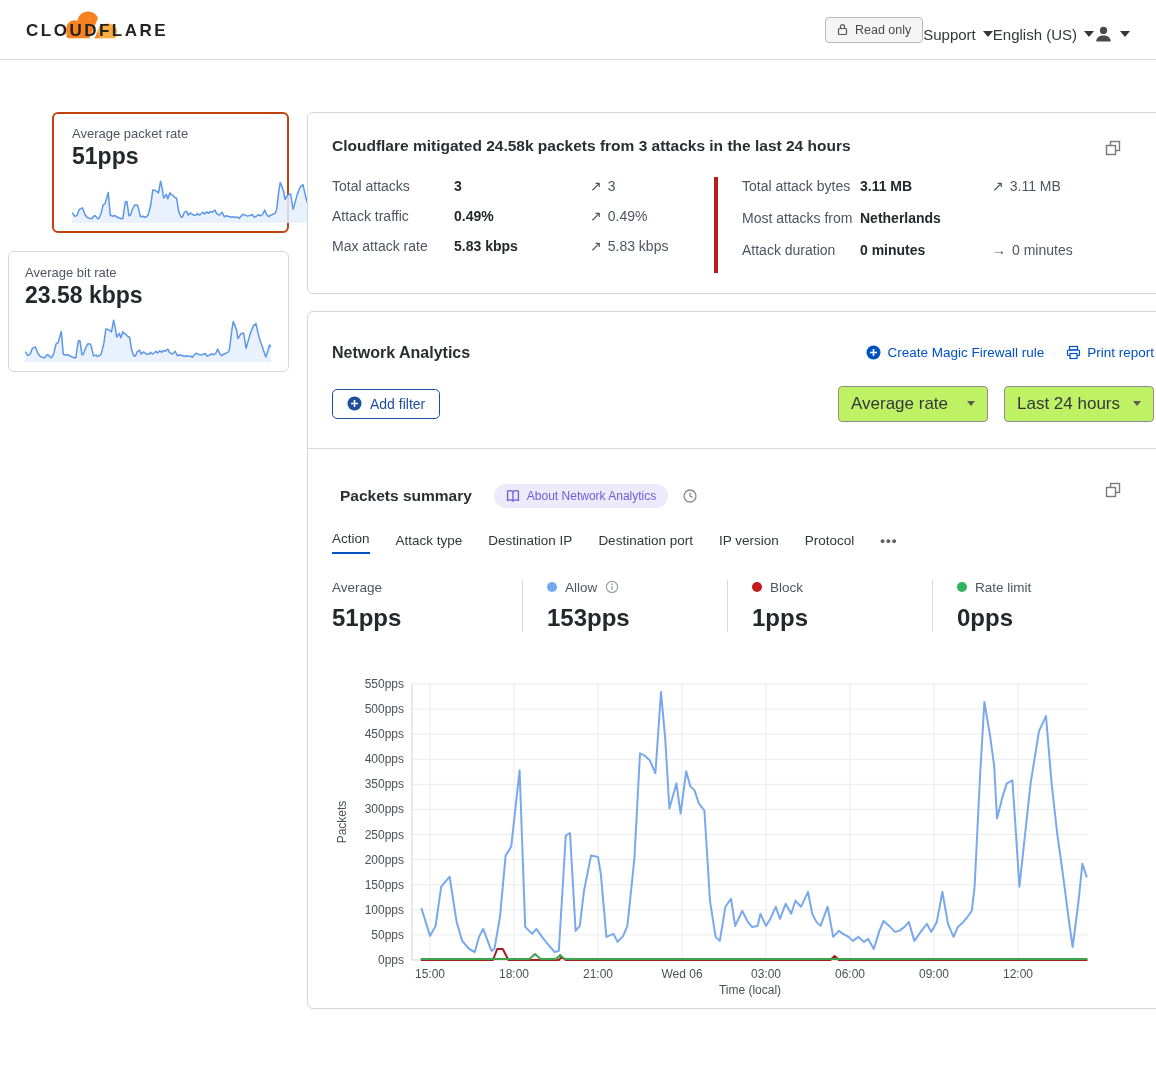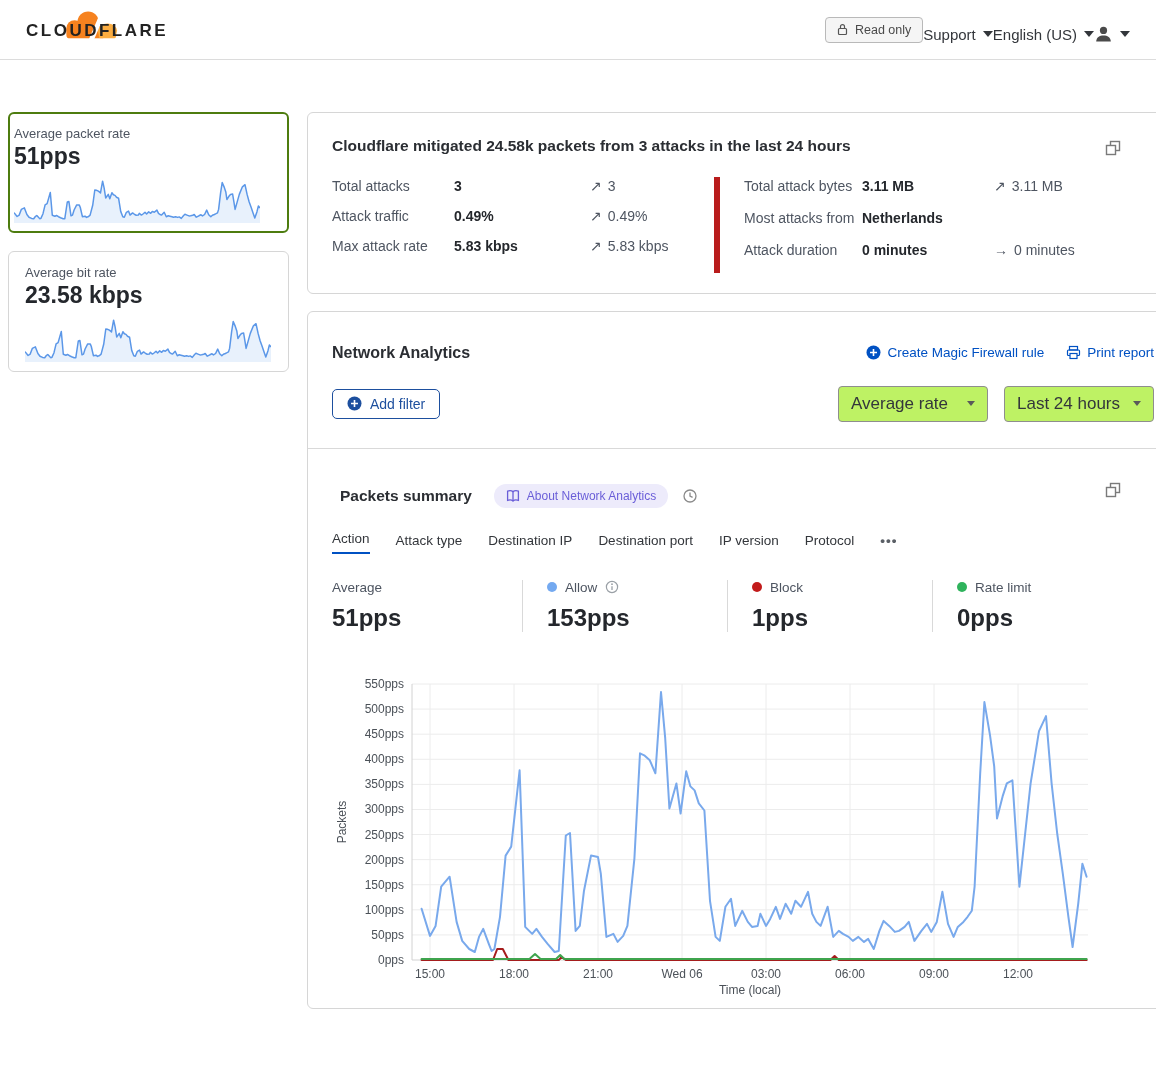--- a/index.html
+++ b/index.html
@@ -13,34 +13,34 @@
   .topbar-right{margin-left:auto;display:flex;align-items:flex-end;}
   .readonly{display:flex;align-items:center;gap:7px;background:#f5f5f5;border:1px solid #b9b9b9;border-radius:4px;
             padding:5px 11px;font-size:12.5px;color:#4a4a4a;}
   .menu-item{display:flex;align-items:center;gap:7px;font-size:15px;color:#33363b;cursor:pointer;}
   .caret{width:0;height:0;border-left:5px solid transparent;border-right:5px solid transparent;border-top:6px solid #33363b;}
   
   .layout{display:flex;padding:52px 0 0 8px;align-items:flex-start;}
   .metrics{width:281px;flex:none;}
   .mcard{box-sizing:border-box;height:121px;border:1px solid #d6d6d6;border-radius:6px;background:#fff;
          padding:13px 16px 8px;margin-bottom:18px;cursor:pointer;}
-  .mcard.selected{border:2px solid #4d7c0f;padding:12px 4px 7px;}
+  .mcard.selected{border:2px solid #c2410c;padding:12px 18px 7px;margin-left:44px;}
   .mcard-label{font-size:13px;color:#4e5561;}
   .mcard-value{font-size:23px;font-weight:700;color:#24272c;margin-top:2px;}
   .sparkline{display:block;margin-top:5px;}
   .main{width:872px;flex:none;margin-left:18px;}
   .card{border:1px solid #d6d6d6;border-radius:6px;background:#fff;box-sizing:border-box;}
   
   .summary{padding:24px 24px 20px;position:relative;margin-bottom:17px;}
   .summary-title{font-size:15.5px;font-weight:700;color:#2b2e33;margin:0;}
   .copy-btn{position:absolute;right:56px;cursor:pointer;}
   .summary .copy-btn{top:26px;}
   .stats{display:flex;margin-top:22px;}
   .stats-left{width:382px;flex:none;}
-  .stats-right{flex:1;border-left:6px solid #b91c1c;padding-left:24px;}
+  .stats-right{flex:1;border-left:4px solid #b91c1c;padding-left:24px;}
   .srow{display:grid;grid-template-columns:122px 136px 1fr;align-items:start;font-size:14px;margin-bottom:11px;}
   .stats-right .srow{grid-template-columns:118px 132px 1fr;margin-bottom:13px;}
   .s-label{color:#4e5561;line-height:1.35;}
   .s-value{font-weight:700;color:#24272c;line-height:1.35;}
   .s-change{color:#4e5561;display:flex;gap:6px;line-height:1.35;}
   
   .na-head{display:flex;align-items:center;padding:32px 24px 0;}
   .na-title{font-size:16px;font-weight:700;color:#2b2e33;margin:0;flex:1;}
   .na-links{display:flex;gap:22px;}
   .na-link{display:flex;align-items:center;gap:6px;font-size:13.5px;color:#0051c3;cursor:pointer;white-space:nowrap;}

